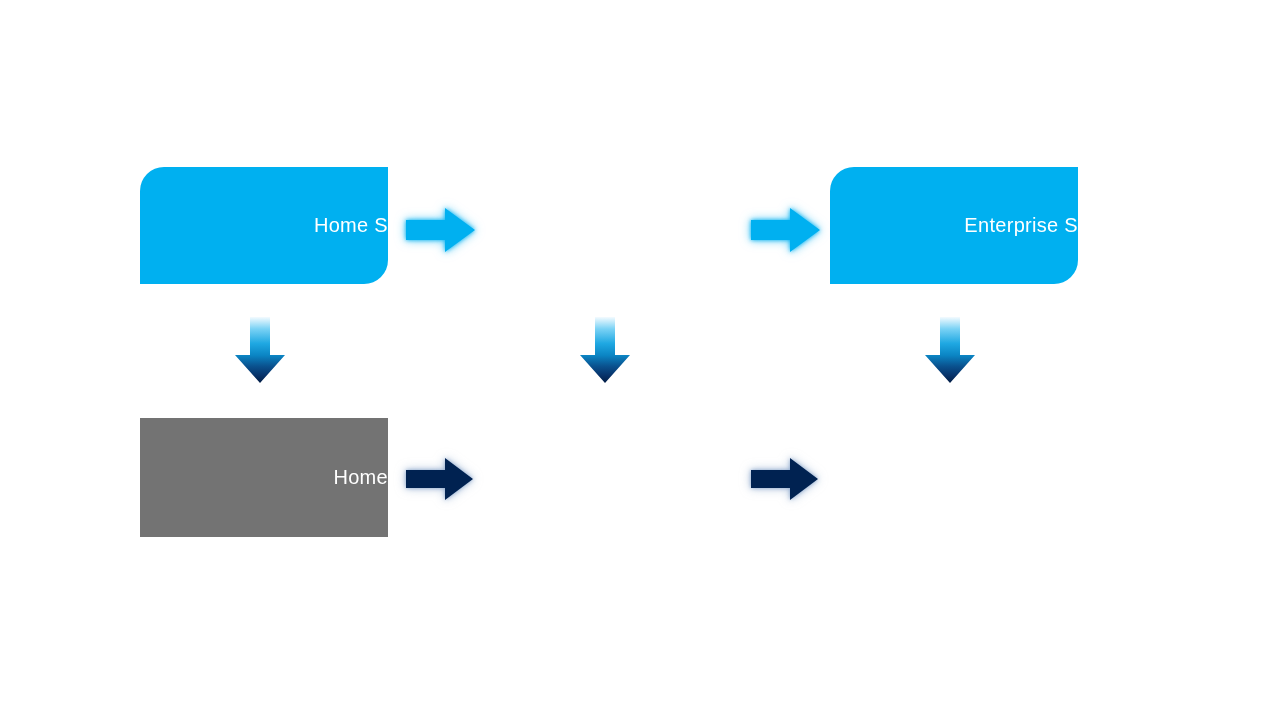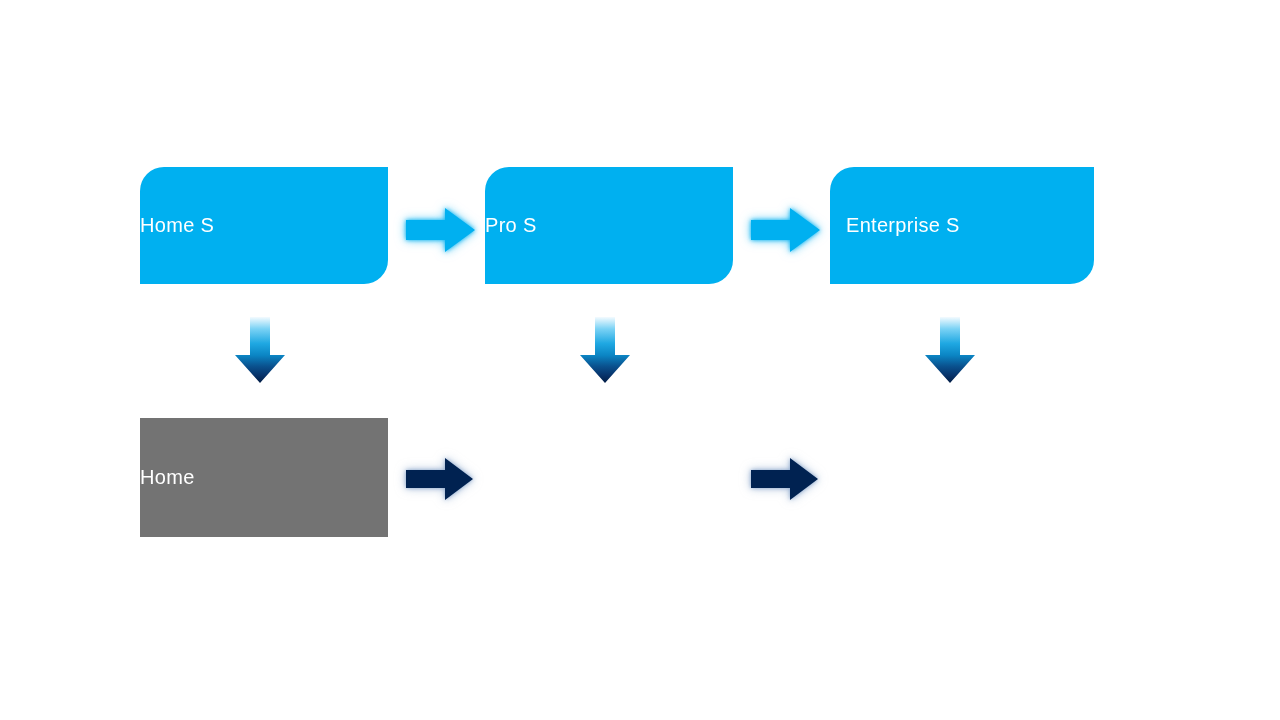--- a/index.html
+++ b/index.html
@@ -14,41 +14,41 @@
   .slide {
     position: absolute;
     left: 0; top: 0;
     width: 1280px; height: 720px;
   }
   .node {
     position: absolute;
     width: 248px;
     display: flex;
     align-items: center;
-    justify-content: flex-start;
+    justify-content: flex-end;
     color: #FFFFFF;
     font-size: 20px;
     letter-spacing: 0.3px;
     text-align: center;
   }
   .node-light {
     top: 167px;
     height: 117px;
     background: #00B0F0;
     border-radius: 24px 0 24px 0;
   }
   .node-dark {
     top: 418px;
     height: 119px;
     background: #737373;
     border-radius: 0;
   }
   .col-0 { left: 140px; }
   .col-1 { left: 485px; }
-  .col-2 { left: 830px; padding-left: 16px; }
+  .col-2 { left: 830px; }
 
   .harrow {
     position: absolute;
     width: 69px;
     height: 44px;
   }
   .harrow-top { top: 208px; }
   .harrow-bottom { top: 457px; }
   .gap-0 { left: 406px; }
   .gap-1 { left: 751px; }
@@ -82,23 +82,20 @@
       <stop offset="0.88" stop-color="#07336B"></stop>
       <stop offset="1" stop-color="#021C44"></stop>
     </linearGradient>
   </defs>
 </svg>
 
 <div class="slide">
 
   <div class="node node-light col-0">
     <span>Home S</span>
-  </div>
-  <div class="node node-light col-1">
-    <span>Pro S</span>
   </div>
   <div class="node node-light col-2">
     <span>Enterprise S</span>
   </div>
 
   <div class="harrow harrow-top harrow-light gap-0">
     <svg width="69" height="44" viewBox="0 0 69 44">
       <polygon points="0,12 39,12 39,0 69,22 39,44 39,32 0,32" fill="#00B0F0"></polygon>
     </svg>
   </div>

